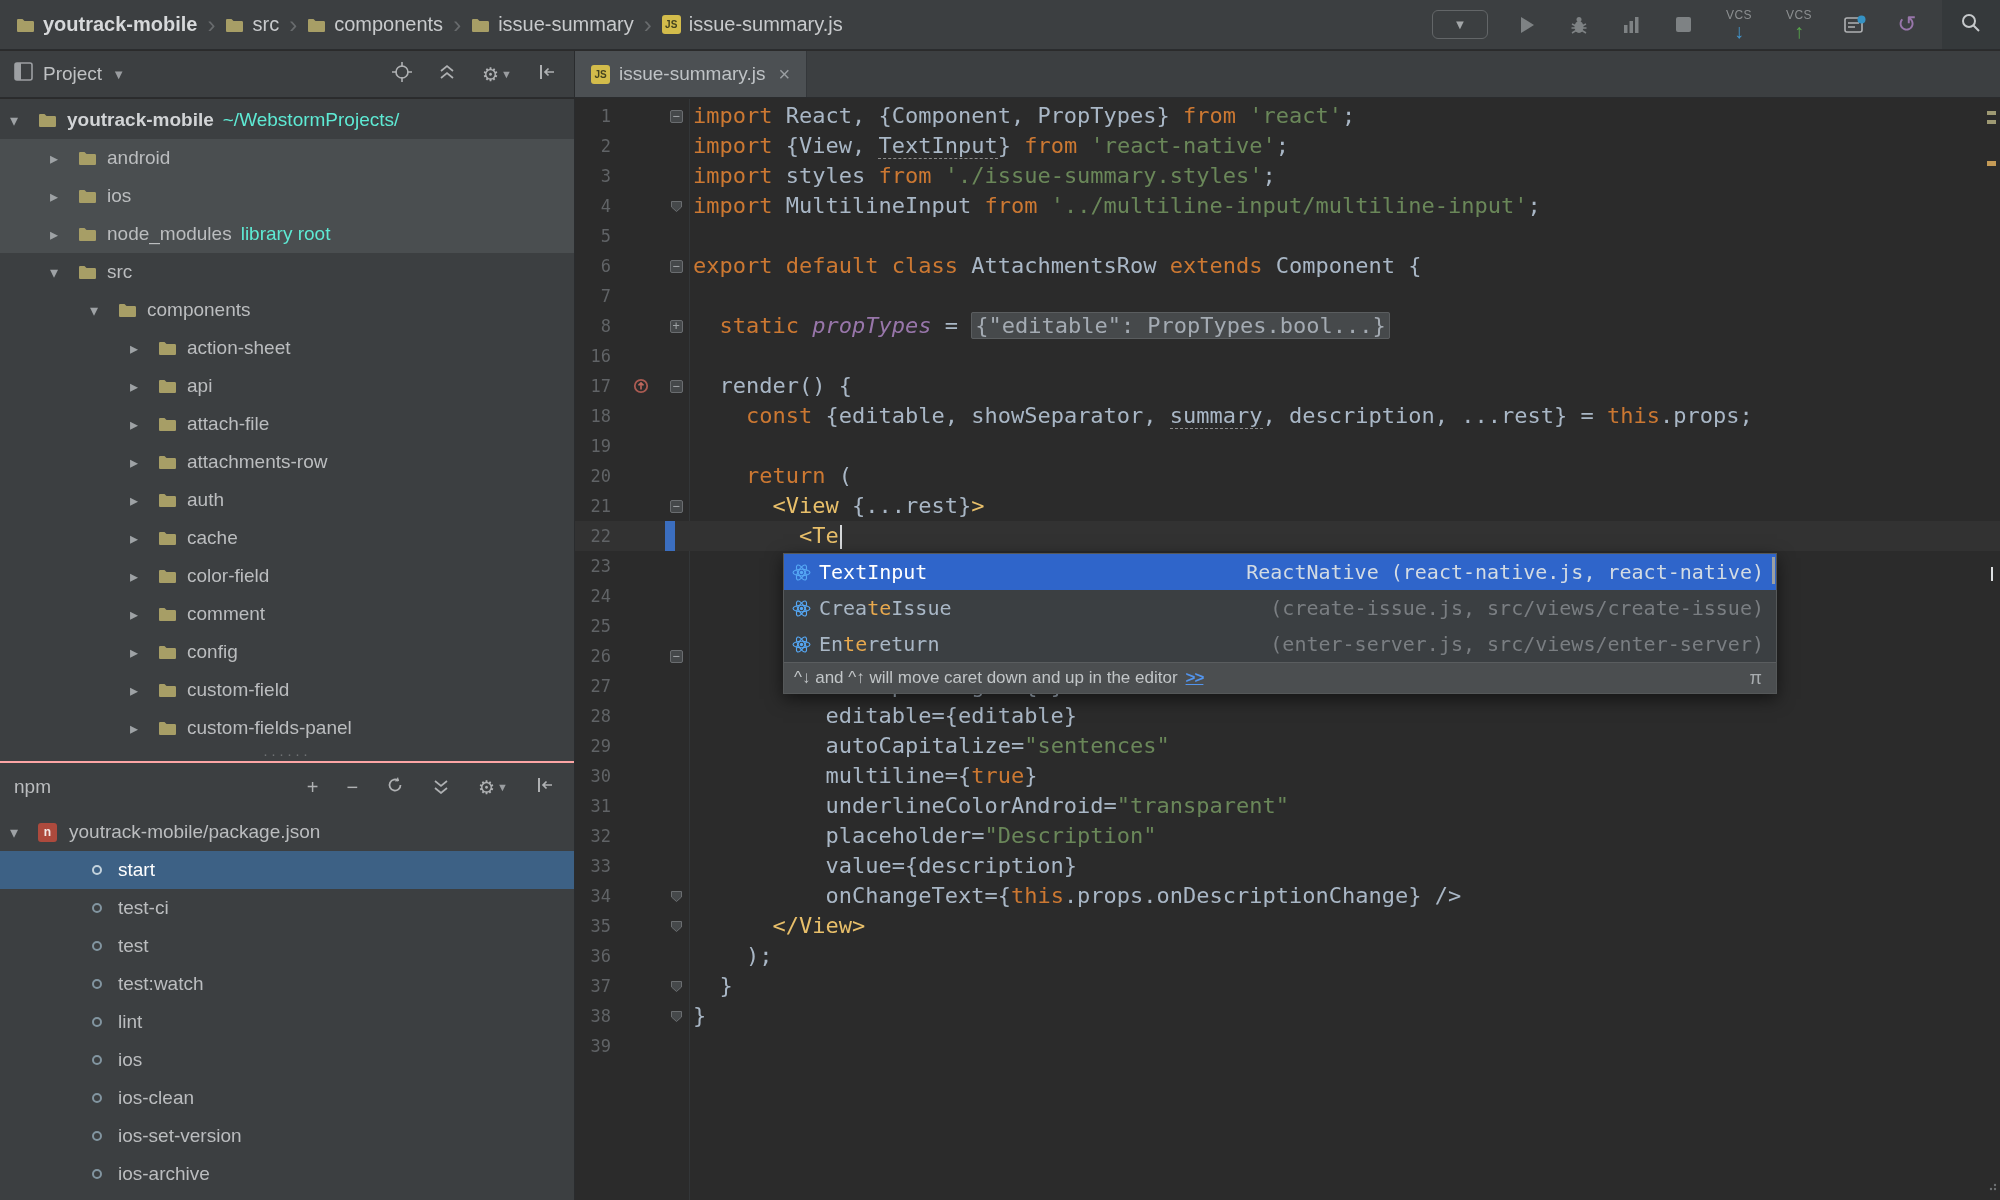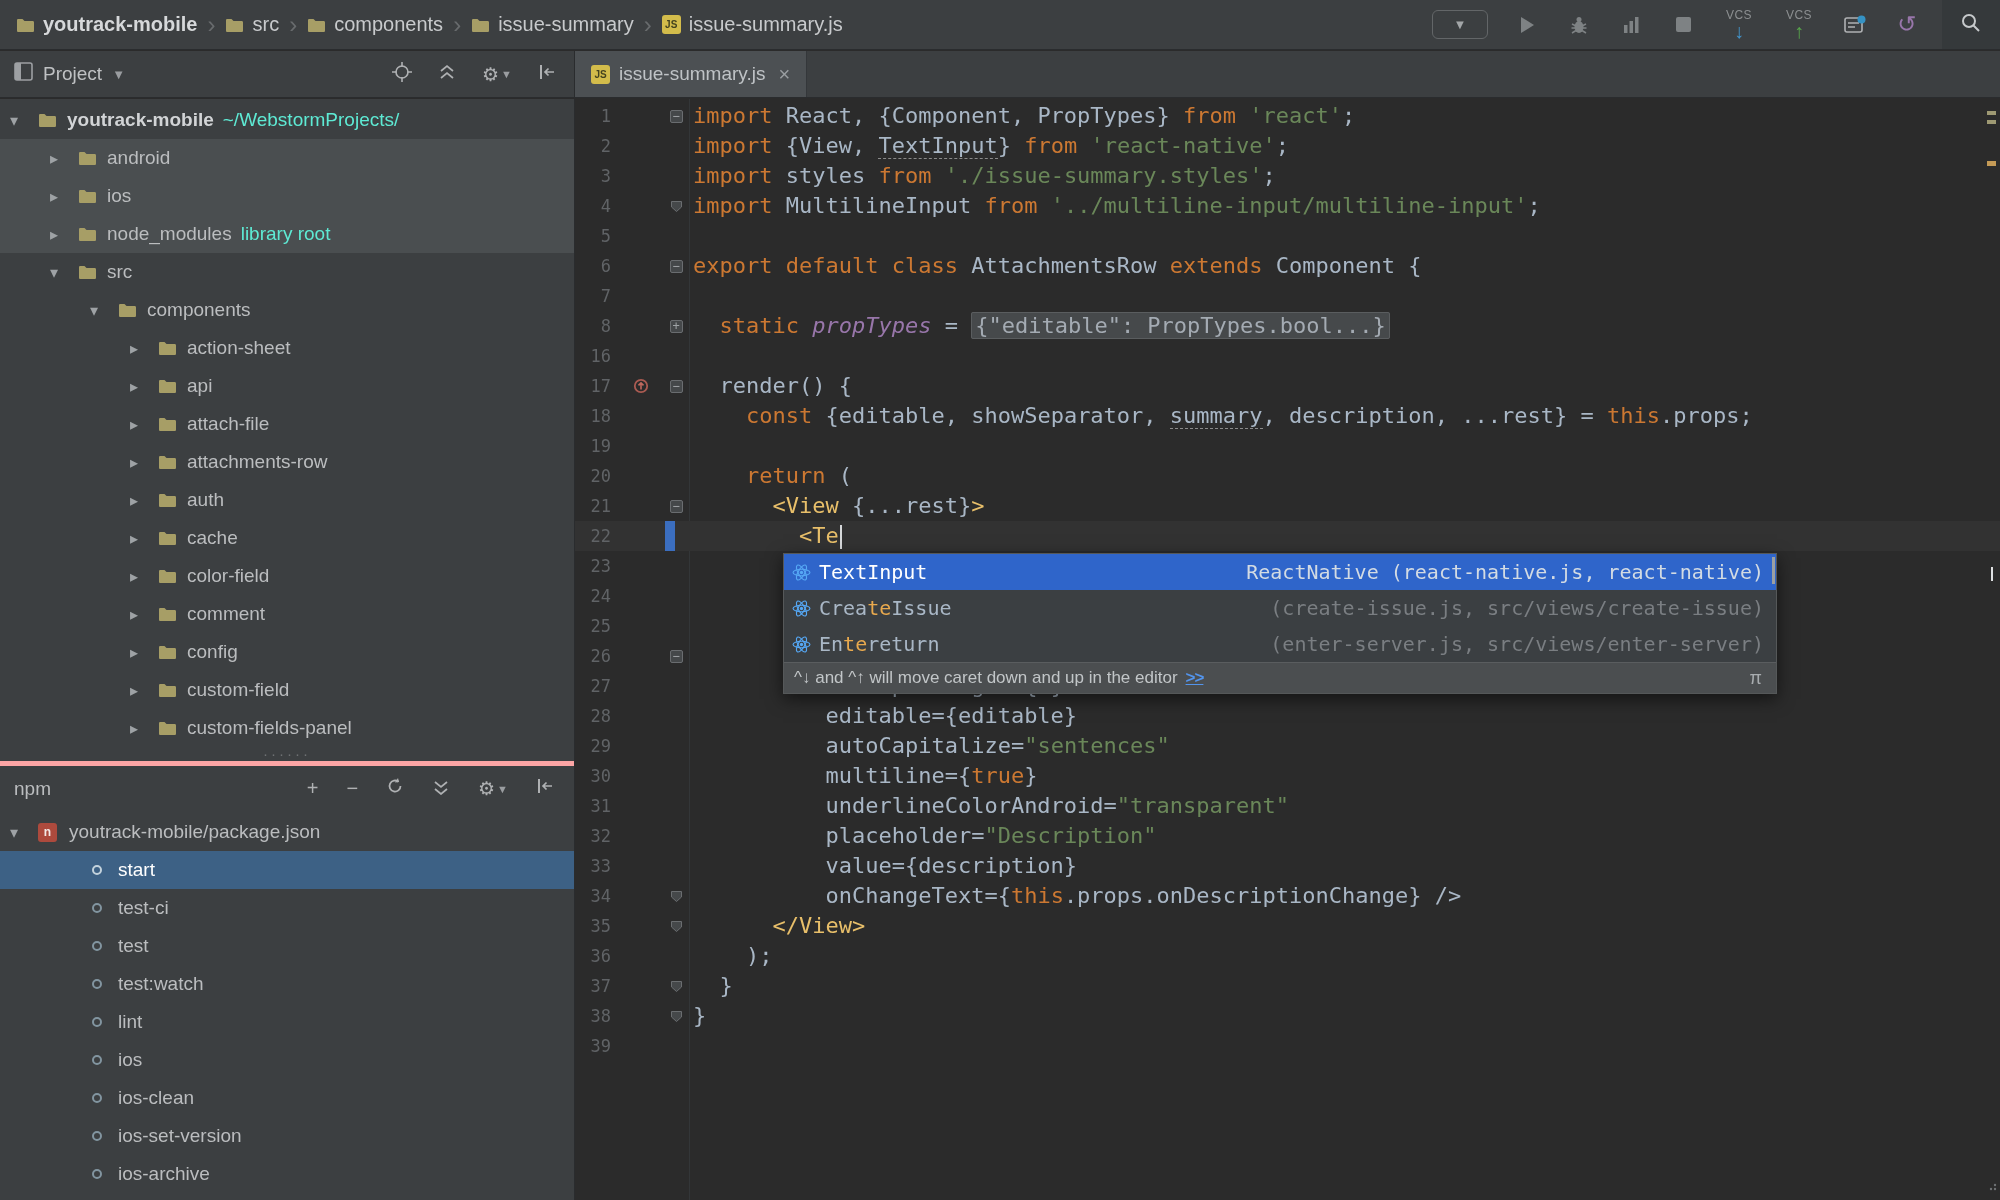--- a/index.html
+++ b/index.html
@@ -57,21 +57,21 @@
   .trow { height:38px; display:flex; align-items:center; font-size:19px; color:#BBBDBF; white-space:nowrap; }
   .trow.hl { background:#4A4E50; }
   .trow.broot .tlabel { font-weight:700; color:#D2D4D6; }
   .chev { width:28px; font-size:16px; color:#9EA2A5; flex:none; text-align:left; }
   .ticon { margin-right:10px; display:flex; align-items:center; flex:none; }
   .tsfx { color:#5eead4; margin-left:9px; }
   .splitter { position:absolute; top:648px; left:0; right:0; height:14px; display:flex; align-items:center; justify-content:center; }
   .dots { color:#6E7173; font-size:15px; letter-spacing:3px; line-height:4px; }
   .npm-header {
     position:absolute; top:662px; left:0; right:0; height:50px;
-    border-top:5px solid #fca5a5; background:#3C3F41; display:flex; align-items:center; padding:0 20px 0 14px; font-size:19px;
+    border-top:2px solid #fca5a5; background:#3C3F41; display:flex; align-items:center; padding:0 20px 0 14px; font-size:19px;
   }
   .npm-icons { margin-left:auto; display:flex; align-items:center; gap:28px; color:#AFB1B3; }
   .npmglyph { font-size:20px; }
   #npm-list { position:absolute; top:714px; left:0; right:0; bottom:0; }
   .nrow { height:38px; display:flex; align-items:center; font-size:19px; color:#BBBDBF; padding-left:10px; white-space:nowrap; }
   .nrow.sel { background:#3D6185; color:#FFFFFF; }
   .nicon { margin-right:12px; display:flex; align-items:center; flex:none; }
   .scircle { width:10px; height:10px; border:2px solid #8295A0; border-radius:50%; margin:0 16px 0 82px; flex:none; }
   .nrow.sel .scircle { border-color:#C3D2DC; }
   .npmbadge { width:19px; height:19px; background:#AD4A3D; border-radius:3px; color:#F3E9E7; font-size:12px; font-weight:700;

